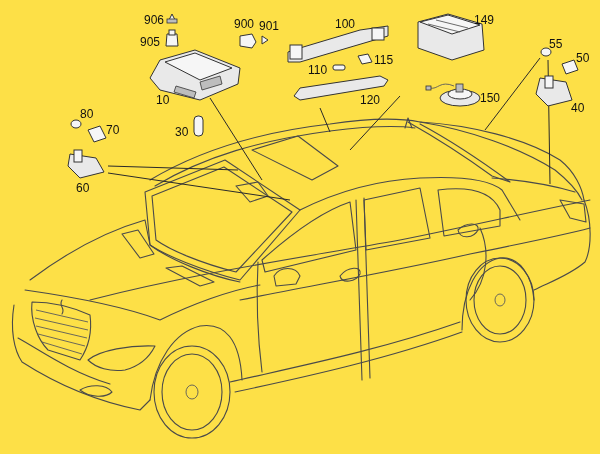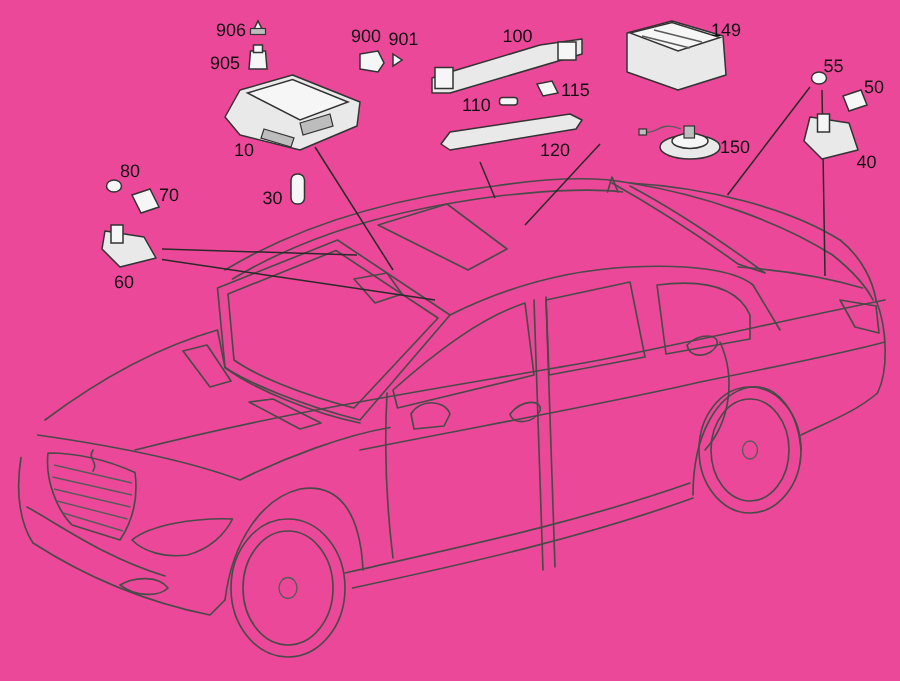--- a/index.html
+++ b/index.html
@@ -1,16 +1,16 @@
 <!DOCTYPE html>
 <html><head>
 <meta charset="utf-8">
 <style>
   html, body { margin: 0; padding: 0; background: #ffffff; }
-  #stage { position: relative; width: 600px; height: 454px; overflow: hidden; background: #ec4899; }
+  #stage { position: relative; width: 600px; height: 454px; overflow: hidden; background: #fde047; }
   svg { position: absolute; left: 0; top: 0; }
   .body-line { fill: none; stroke: #4a4a4a; stroke-width: 1.1; stroke-linejoin: round; stroke-linecap: round; }
   .thin { fill: none; stroke: #5a5a5a; stroke-width: 0.9; }
   .leader { fill: none; stroke: #2a2a2a; stroke-width: 1; }
   .part { fill: #e9e9e9; stroke: #333; stroke-width: 1; stroke-linejoin: round; }
   .part-light { fill: #f6f6f6; stroke: #333; stroke-width: 1; }
   .part-dark { fill: #bdbdbd; stroke: #333; stroke-width: 0.8; }
   .callout { font-family: "Liberation Sans", sans-serif; font-size: 12px; fill: #111; }
 </style>
 </head>

